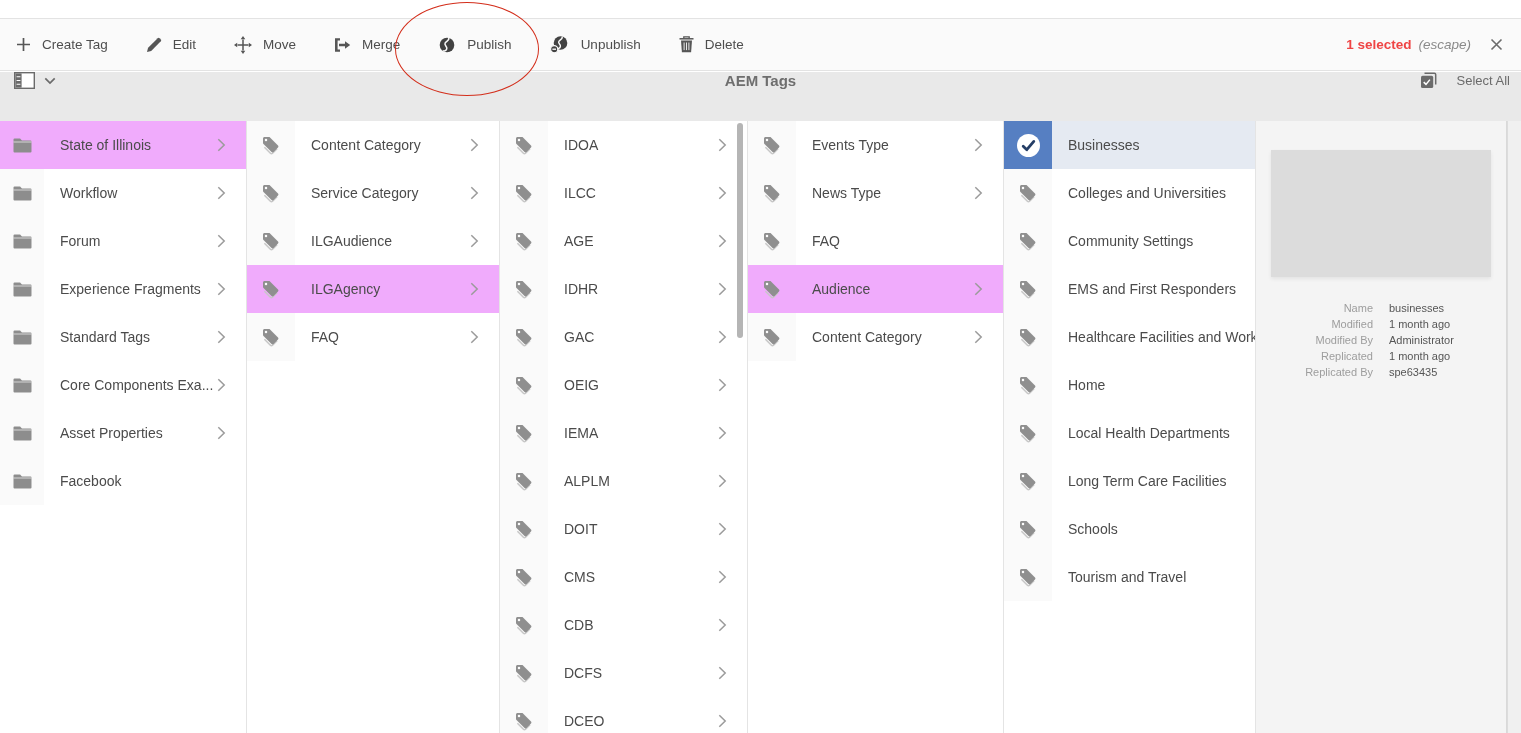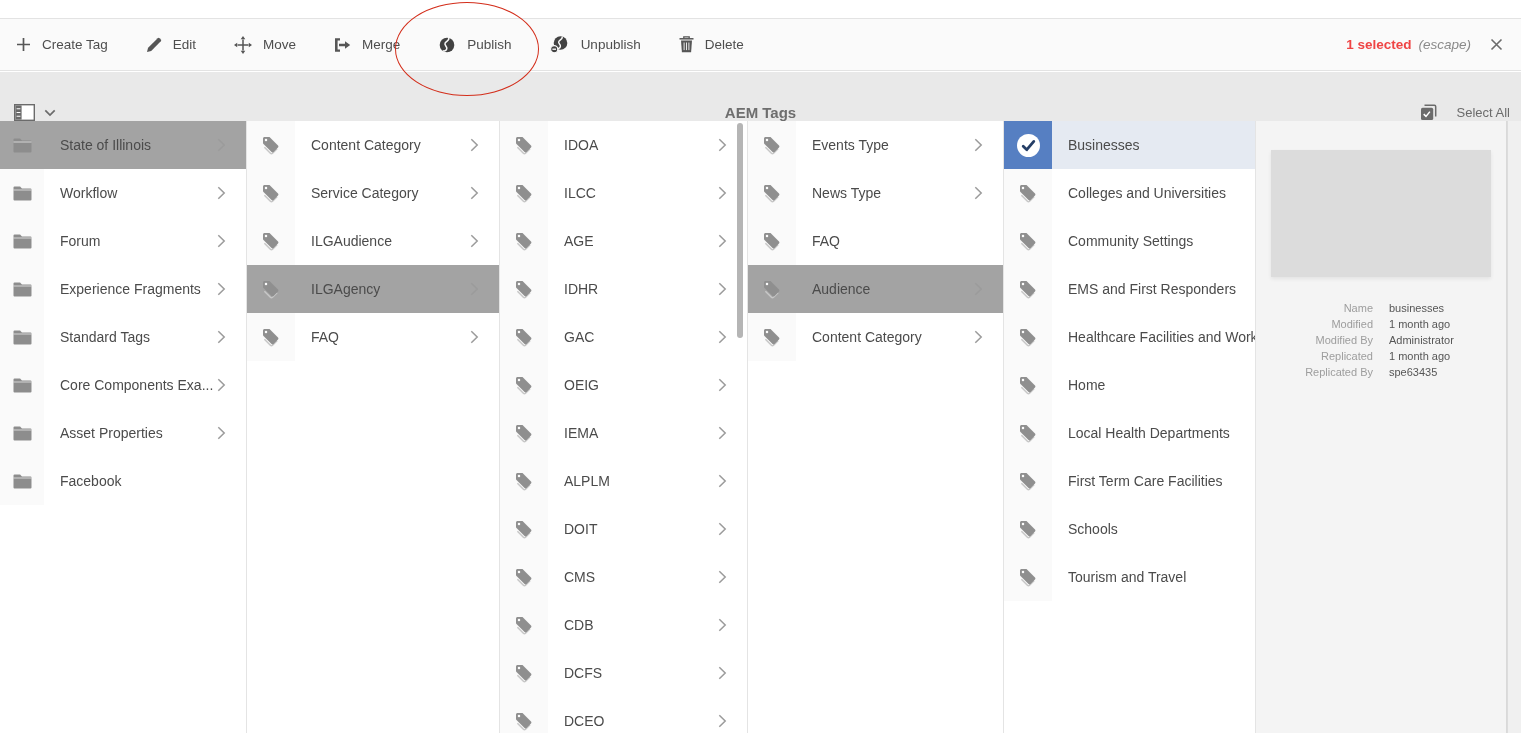--- a/index.html
+++ b/index.html
@@ -14,39 +14,39 @@
   .toolbar-buttons{display:flex;align-items:center;gap:38px;}
   .tb-btn{display:flex;align-items:center;gap:11px;background:none;border:none;padding:0;
           font-family:inherit;font-size:13.5px;color:#4e4e4e;cursor:pointer;white-space:nowrap;}
   .toolbar-right{margin-left:auto;display:flex;align-items:center;gap:7px;}
   .sel-count{font-size:13.5px;font-weight:bold;color:#ef4444;}
   .sel-hint{font-size:13.5px;font-style:italic;color:#8a8a8a;}
   .close-btn{background:none;border:none;padding:2px;margin-left:10px;cursor:pointer;}
 
   
   .header-bar{position:absolute;top:72px;left:0;right:0;height:49px;background:#e9e9e9;
-              display:flex;align-items:flex-end;box-sizing:border-box;}
+              display:flex;align-items:flex-start;box-sizing:border-box;}
   .view-switcher{display:flex;align-items:center;gap:9px;background:none;border:none;
                  padding:0 0 0 14px;cursor:pointer;}
   .page-title{position:absolute;left:0;right:0;text-align:center;font-size:15px;
               font-weight:bold;color:#6e6e6e;pointer-events:none;}
   .select-all{margin-left:auto;display:flex;align-items:center;gap:20px;background:none;border:none;
               padding:0 11px 0 0;font-family:inherit;font-size:13px;color:#6b6b6b;cursor:pointer;}
 
   
   .content{position:absolute;top:121px;left:0;bottom:0;right:0;display:flex;}
   .column{position:relative;background:#fff;border-right:1px solid #e4e4e4;
           box-sizing:border-box;overflow:hidden;}
   .col-1{width:247px;} .col-2{width:253px;} .col-3{width:248px;}
   .col-4{width:256px;} .col-5{width:252px;}
   .row{height:48px;display:flex;align-items:center;cursor:pointer;}
   .icon-cell{width:48px;height:48px;flex:none;background:#fafafa;
              display:flex;align-items:center;justify-content:center;}
   .col-1 .icon-cell{width:44px;}
-  .row.path-selected{background:#a3a3a3;justify-content:center;}
+  .row.path-selected{background:#f0abfc;justify-content:center;}
   .row.path-selected .icon-cell{background:transparent;}
   .row.checked{background:#e5eaf2;}
   .row.checked .icon-cell{background:#567fc2;}
   .lbl{flex:1;padding-left:16px;font-size:14px;color:#4b4b4b;
        white-space:nowrap;overflow:hidden;}
   .chev{margin-right:20px;flex:none;}
   .scroll-thumb{position:absolute;top:2px;right:4px;width:6px;height:215px;
                 background:#b5b5b5;border-radius:3px;}
 
   
@@ -714,21 +714,21 @@
             <span class="lbl">Local Health Departments</span>
           </div>
           <div class="row">
             <div class="icon-cell">
               <svg width="20" height="20" viewBox="0 0 20 20">
                 <path d="M3.4 12.3l6 6c0.6 0.6 1.5 0.6 2.1 0l4.6-4.6" stroke="#c7c7c7" stroke-width="1.5" fill="none"></path>
                 <path d="M2 3.5 C2 2.7 2.7 2 3.5 2l4.5 0.1c0.4 0 0.75 0.16 1 0.42l8 8c0.58 0.58 0.58 1.5 0 2.1l-4.4 4.4c-0.58 0.58-1.5 0.58-2.1 0l-8-8C2.2 8.7 2 8.3 2 7.9z" fill="#8f8f8f"></path>
                 <circle cx="5" cy="5" r="1.25" fill="#fbfbfb"></circle>
               </svg>
             </div>
-            <span class="lbl">First Term Care Facilities</span>
+            <span class="lbl">Long Term Care Facilities</span>
           </div>
           <div class="row">
             <div class="icon-cell">
               <svg width="20" height="20" viewBox="0 0 20 20">
                 <path d="M3.4 12.3l6 6c0.6 0.6 1.5 0.6 2.1 0l4.6-4.6" stroke="#c7c7c7" stroke-width="1.5" fill="none"></path>
                 <path d="M2 3.5 C2 2.7 2.7 2 3.5 2l4.5 0.1c0.4 0 0.75 0.16 1 0.42l8 8c0.58 0.58 0.58 1.5 0 2.1l-4.4 4.4c-0.58 0.58-1.5 0.58-2.1 0l-8-8C2.2 8.7 2 8.3 2 7.9z" fill="#8f8f8f"></path>
                 <circle cx="5" cy="5" r="1.25" fill="#fbfbfb"></circle>
               </svg>
             </div>
             <span class="lbl">Schools</span>

